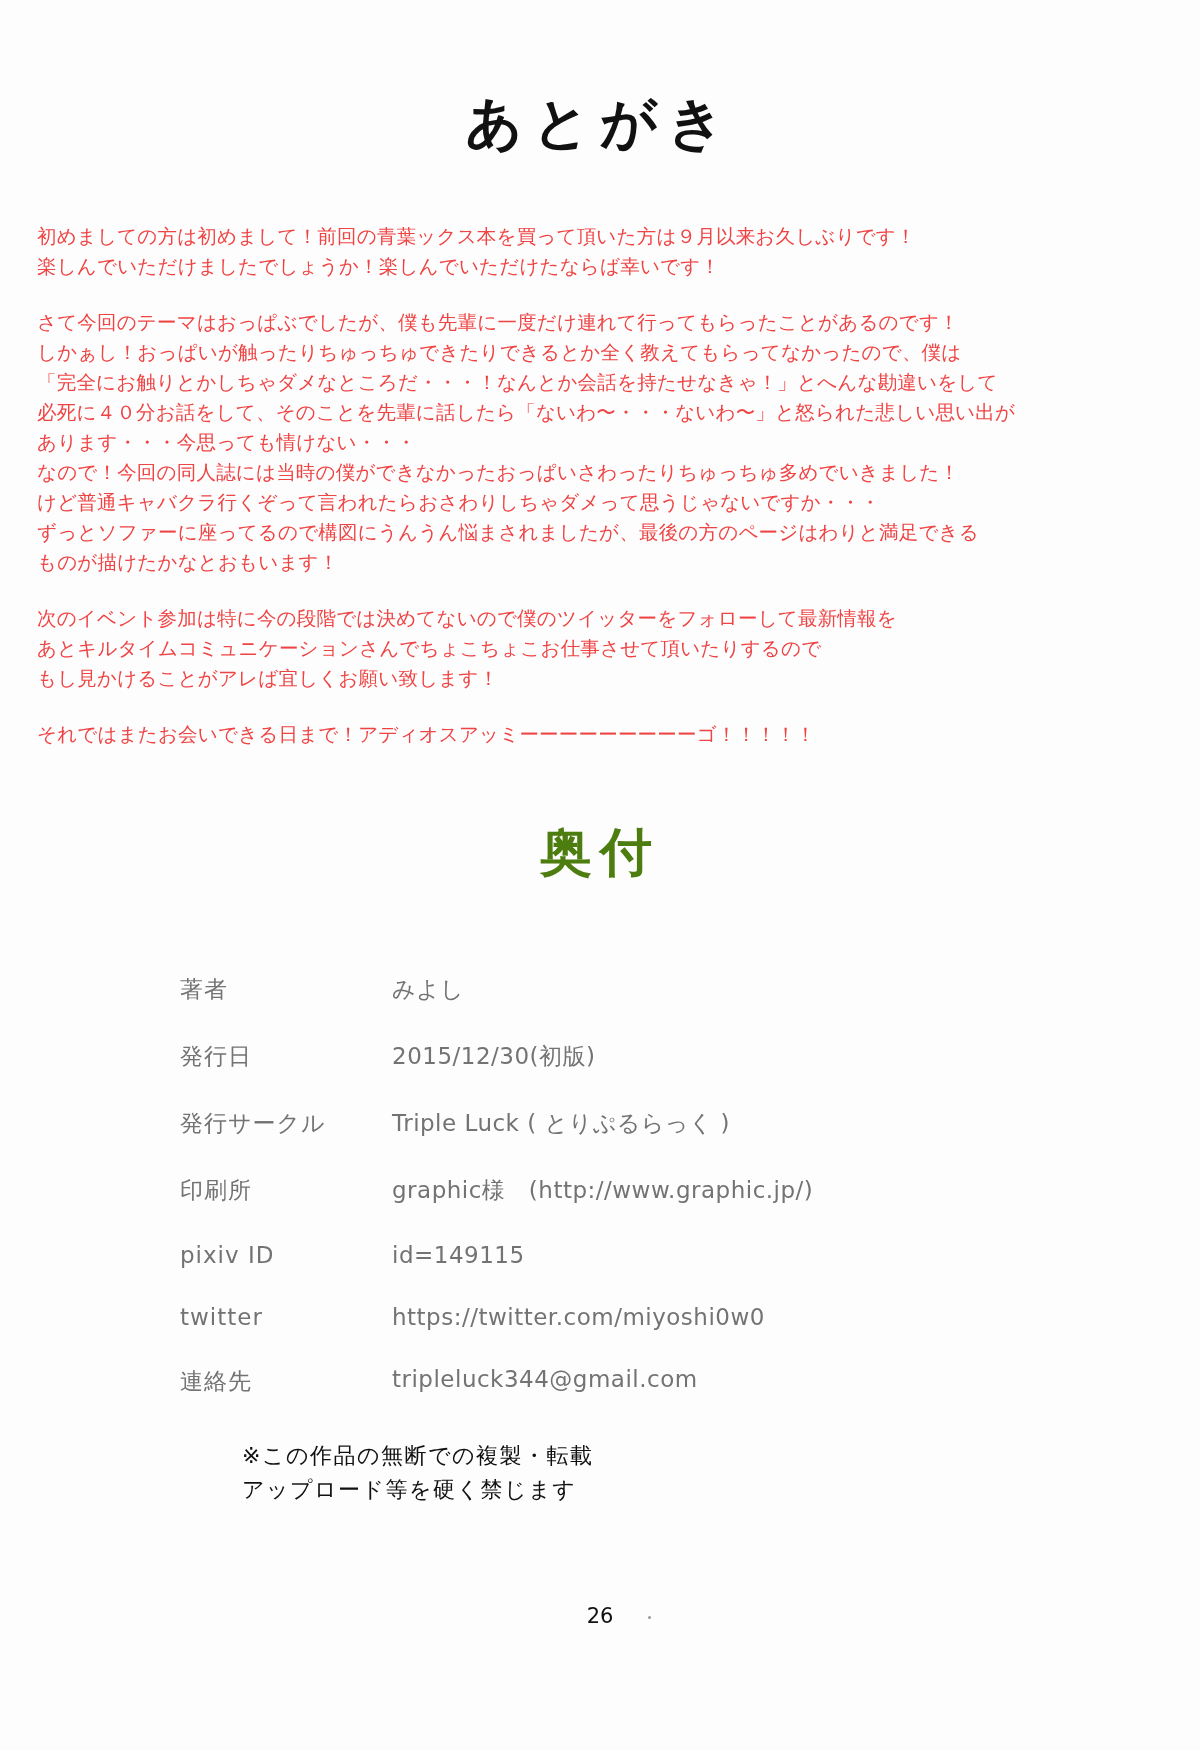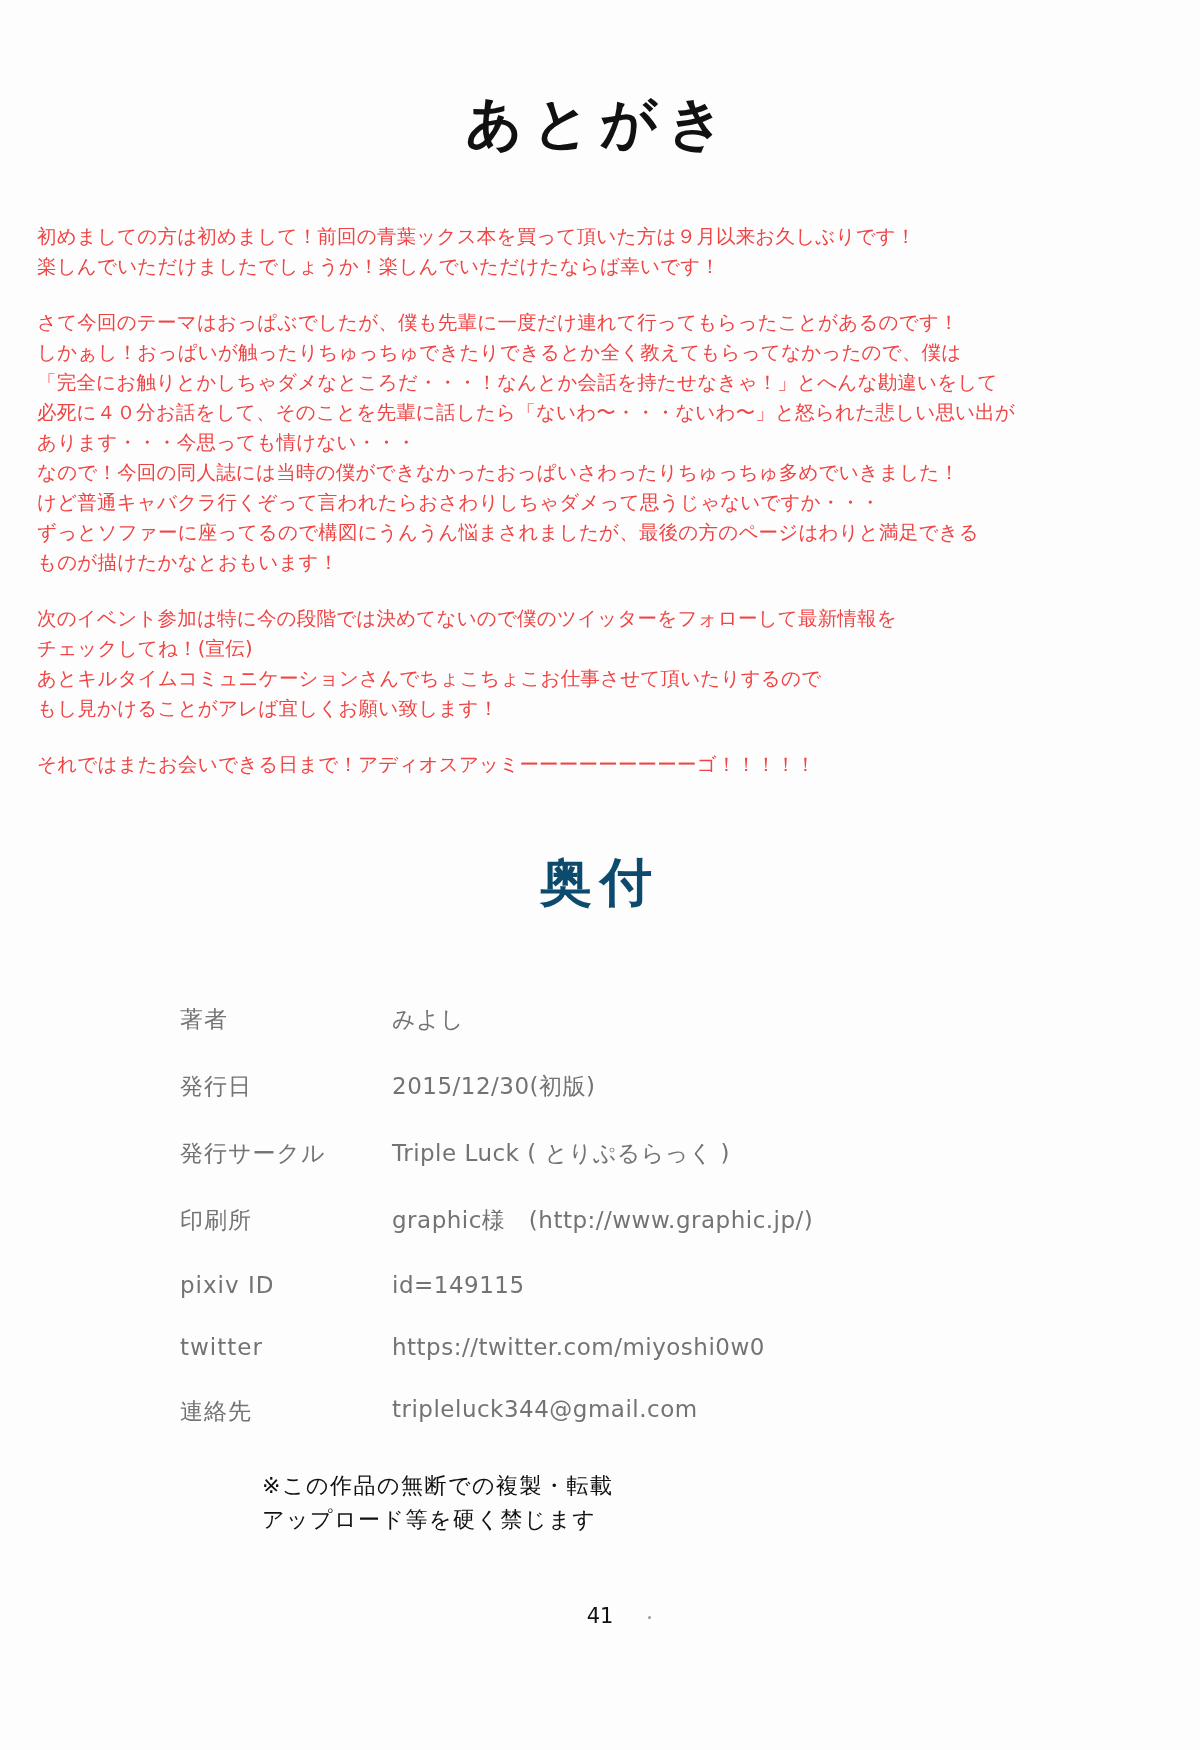--- a/index.html
+++ b/index.html
@@ -45,21 +45,21 @@
   }
   .line {
     white-space: nowrap;
   }
   .colophon-title {
     text-align: center;
     font-size: 52px;
     font-weight: bold;
     letter-spacing: 8px;
     margin-top: 68px;
-    color: #0c4a6e;
+    color: #4d7c0f;
   }
   .colophon-table {
     margin: 86px 0 0 180px;
     width: 860px;
     border-collapse: collapse;
   }
   .colophon-table td {
     padding: 0 0 36px 0;
     vertical-align: top;
     font-size: 23px;
@@ -73,21 +73,20 @@
     letter-spacing: 0.5px;
   }
   .notice {
     margin-top: 6px;
     text-align: left;
     padding-left: 242px;
     font-size: 22px;
     line-height: 34px;
     letter-spacing: 1.5px;
     color: #111;
-    margin-left: 20px;
   }
   .page-number {
     position: absolute;
     bottom: 122px;
     left: 0;
     right: 0;
     text-align: center;
     font-size: 21px;
     color: #111;
   }
@@ -117,21 +116,20 @@
       <div class="line">「完全にお触りとかしちゃダメなところだ・・・！なんとか会話を持たせなきゃ！」とへんな勘違いをして</div>
       <div class="line">必死に４０分お話をして、そのことを先輩に話したら「ないわ〜・・・ないわ〜」と怒られた悲しい思い出が</div>
       <div class="line">あります・・・今思っても情けない・・・</div>
       <div class="line">なので！今回の同人誌には当時の僕ができなかったおっぱいさわったりちゅっちゅ多めでいきました！</div>
       <div class="line">けど普通キャバクラ行くぞって言われたらおさわりしちゃダメって思うじゃないですか・・・</div>
       <div class="line">ずっとソファーに座ってるので構図にうんうん悩まされましたが、最後の方のページはわりと満足できる</div>
       <div class="line">ものが描けたかなとおもいます！</div>
     </div>
     <div class="para">
       <div class="line">次のイベント参加は特に今の段階では決めてないので僕のツイッターをフォローして最新情報を</div>
-      <div class="line">チェックしてね！(宣伝)</div>
       <div class="line">あとキルタイムコミュニケーションさんでちょこちょこお仕事させて頂いたりするので</div>
       <div class="line">もし見かけることがアレば宜しくお願い致します！</div>
     </div>
     <div class="para">
       <div class="line">それではまたお会いできる日まで！アディオスアッミーーーーーーーーーゴ！！！！！</div>
     </div>
   </div>
 
   <div class="colophon-title">奥付</div>
 
@@ -166,16 +164,16 @@
         <td class="value">tripleluck344@gmail.com</td>
       </tr>
     </tbody>
   </table>
 
   <div class="notice">
     <div>※この作品の無断での複製・転載</div>
     <div>アップロード等を硬く禁じます</div>
   </div>
 
-  <div class="page-number">41</div>
+  <div class="page-number">26</div>
 
   <div class="speck" style="left:648px; top:1616px;"></div>
 </div>
 
 </body></html>

